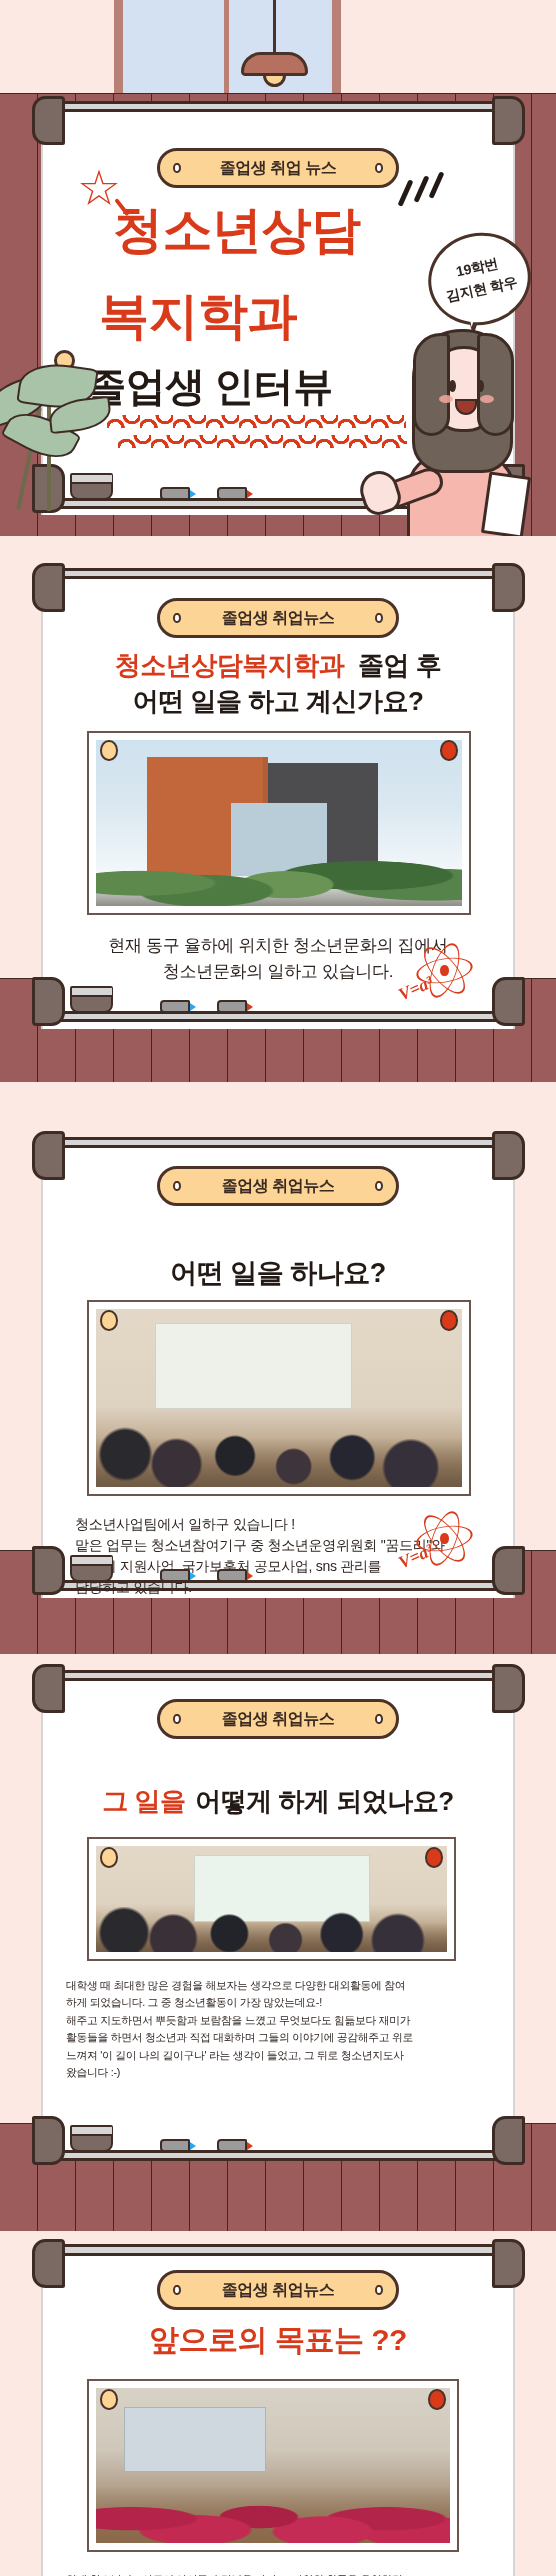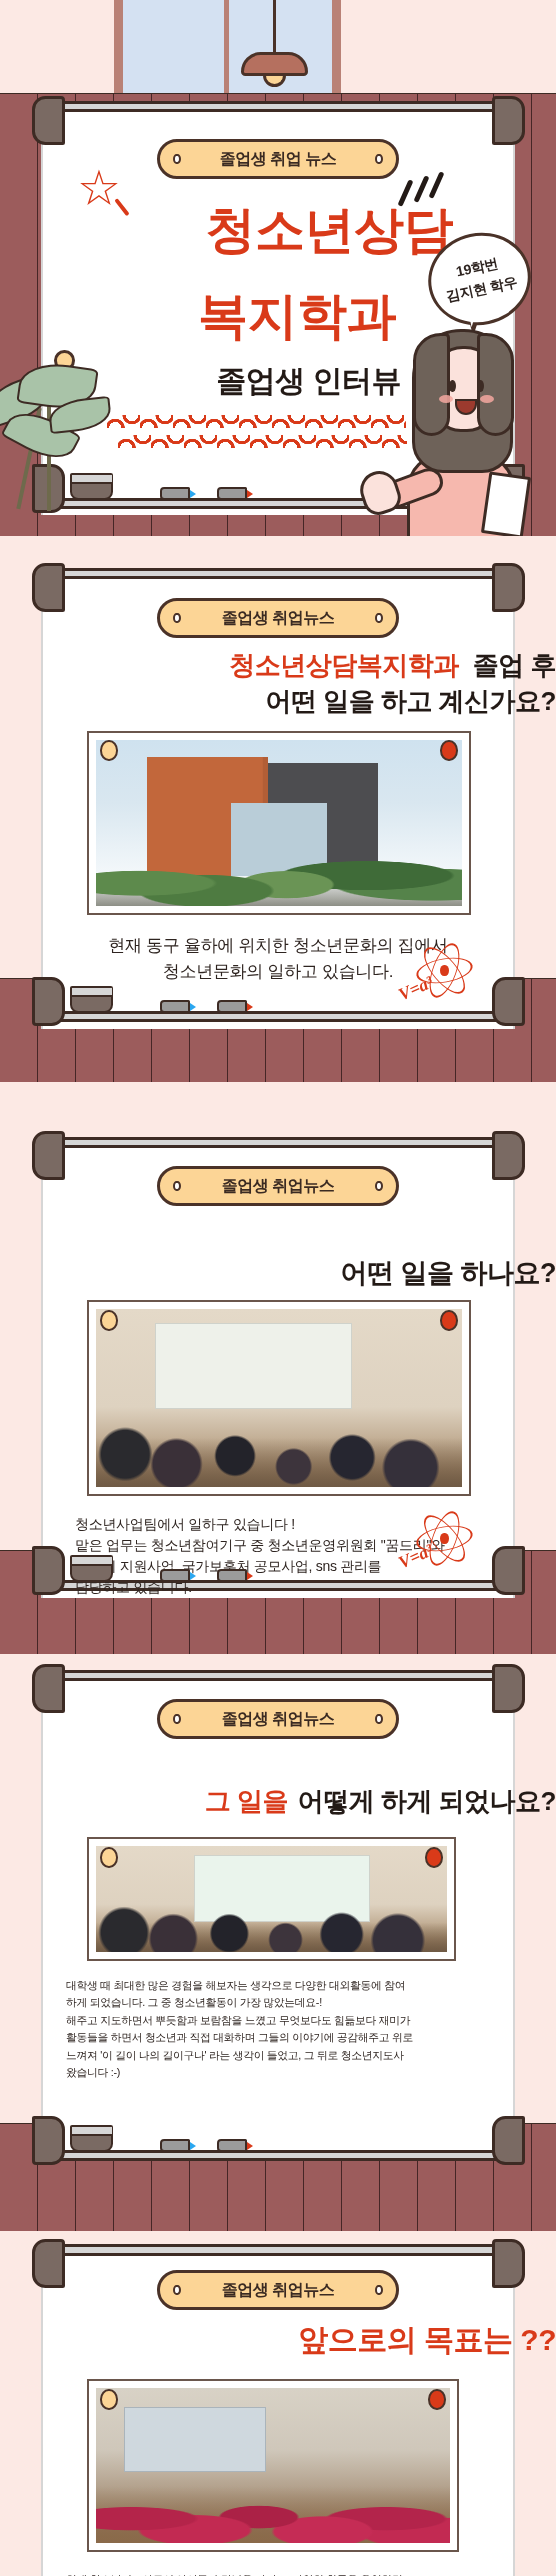--- a/index.html
+++ b/index.html
@@ -127,21 +127,21 @@
     border: 2.1px solid #4a3228;
     border-radius: 50%;
   }
   .plate .hole.l { left: 13.4px; }
   .plate .hole.r { right: 13.4px; }
 
   
   .q-line {
     position: absolute;
     left: 0; right: 0;
-    text-align: right;
+    text-align: center;
     z-index: 5;
     line-height: 1.22;
     letter-spacing: -0.5px;
   }
   .q-red { color: #d93a19; font-weight: bold; }
   .q-black { color: #231a16; font-weight: bold; }
 
   
   .answer {
     position: absolute;
@@ -412,37 +412,37 @@
     <div class="corner tr" style="left:492px; top:96px;"></div>
     <div class="corner bl" style="left:32px; top:464px;"></div>
     <div class="corner br" style="left:492px; top:464px;"></div>
 
     <div class="tray" style="left:62px; top:469px; width:268px; height:36px;">
       <div class="eraser" style="left:8.2px; top:4.1px;"></div>
       <div class="marker" style="left:98px; top:17.5px;"></div>
       <div class="marker red" style="left:155px; top:17.5px;"></div>
     </div>
 
-    <div class="plate" style="top:139px;">
+    <div class="plate" style="top:148px;">
       <span class="hole l"></span>
       <span class="plate-text">졸업생 취업 뉴스</span>
       <span class="hole r"></span>
     </div>
 
     <div class="star-doodle" style="left:77px; top:164px; font-size:49px;">☆</div>
     <div class="doodle" style="left:112px; top:205px; width:19.6px; height:4.1px; background:#d93a19; border-radius:2.6px; transform:rotate(52deg);"></div>
     <div class="dash-doodle" style="left:403px; top:173px; width:52px; height:41px;">
       <span style="left:0; top:6.2px; transform:rotate(24deg);"></span>
       <span style="left:15.5px; top:2.1px; transform:rotate(24deg);"></span>
       <span style="left:31px; top:-2.1px; transform:rotate(24deg);"></span>
     </div>
 
     <div class="q-line q-red" style="top:200px; font-size:50px; left:20.6px; right:103px;">청소년상담</div>
     <div class="q-line q-red" style="top:286px; font-size:50px; left:0px; right:160px;">복지학과</div>
-    <div class="q-line q-black" style="top:363px; font-size:30px; left:18px; right:155px;">졸업생 인터뷰</div>
+    <div class="q-line q-black" style="top:363px; font-size:40px; left:18px; right:155px;font-family:Liberation Serif, serif;">졸업생 인터뷰</div>
 
     <div class="wave" style="left:107px; top:415px; width:299px;"></div>
     <div class="wave" style="left:118px; top:435px; width:289px;"></div>
 
     <div class="dots-col" style="left:54px; top:350px;">
       <div class="dot" style="background:#fcd596;"></div>
       <div class="dot" style="background:#d93a19;"></div>
       <div class="dot" style="background:#27a9f5;"></div>
     </div>
 

